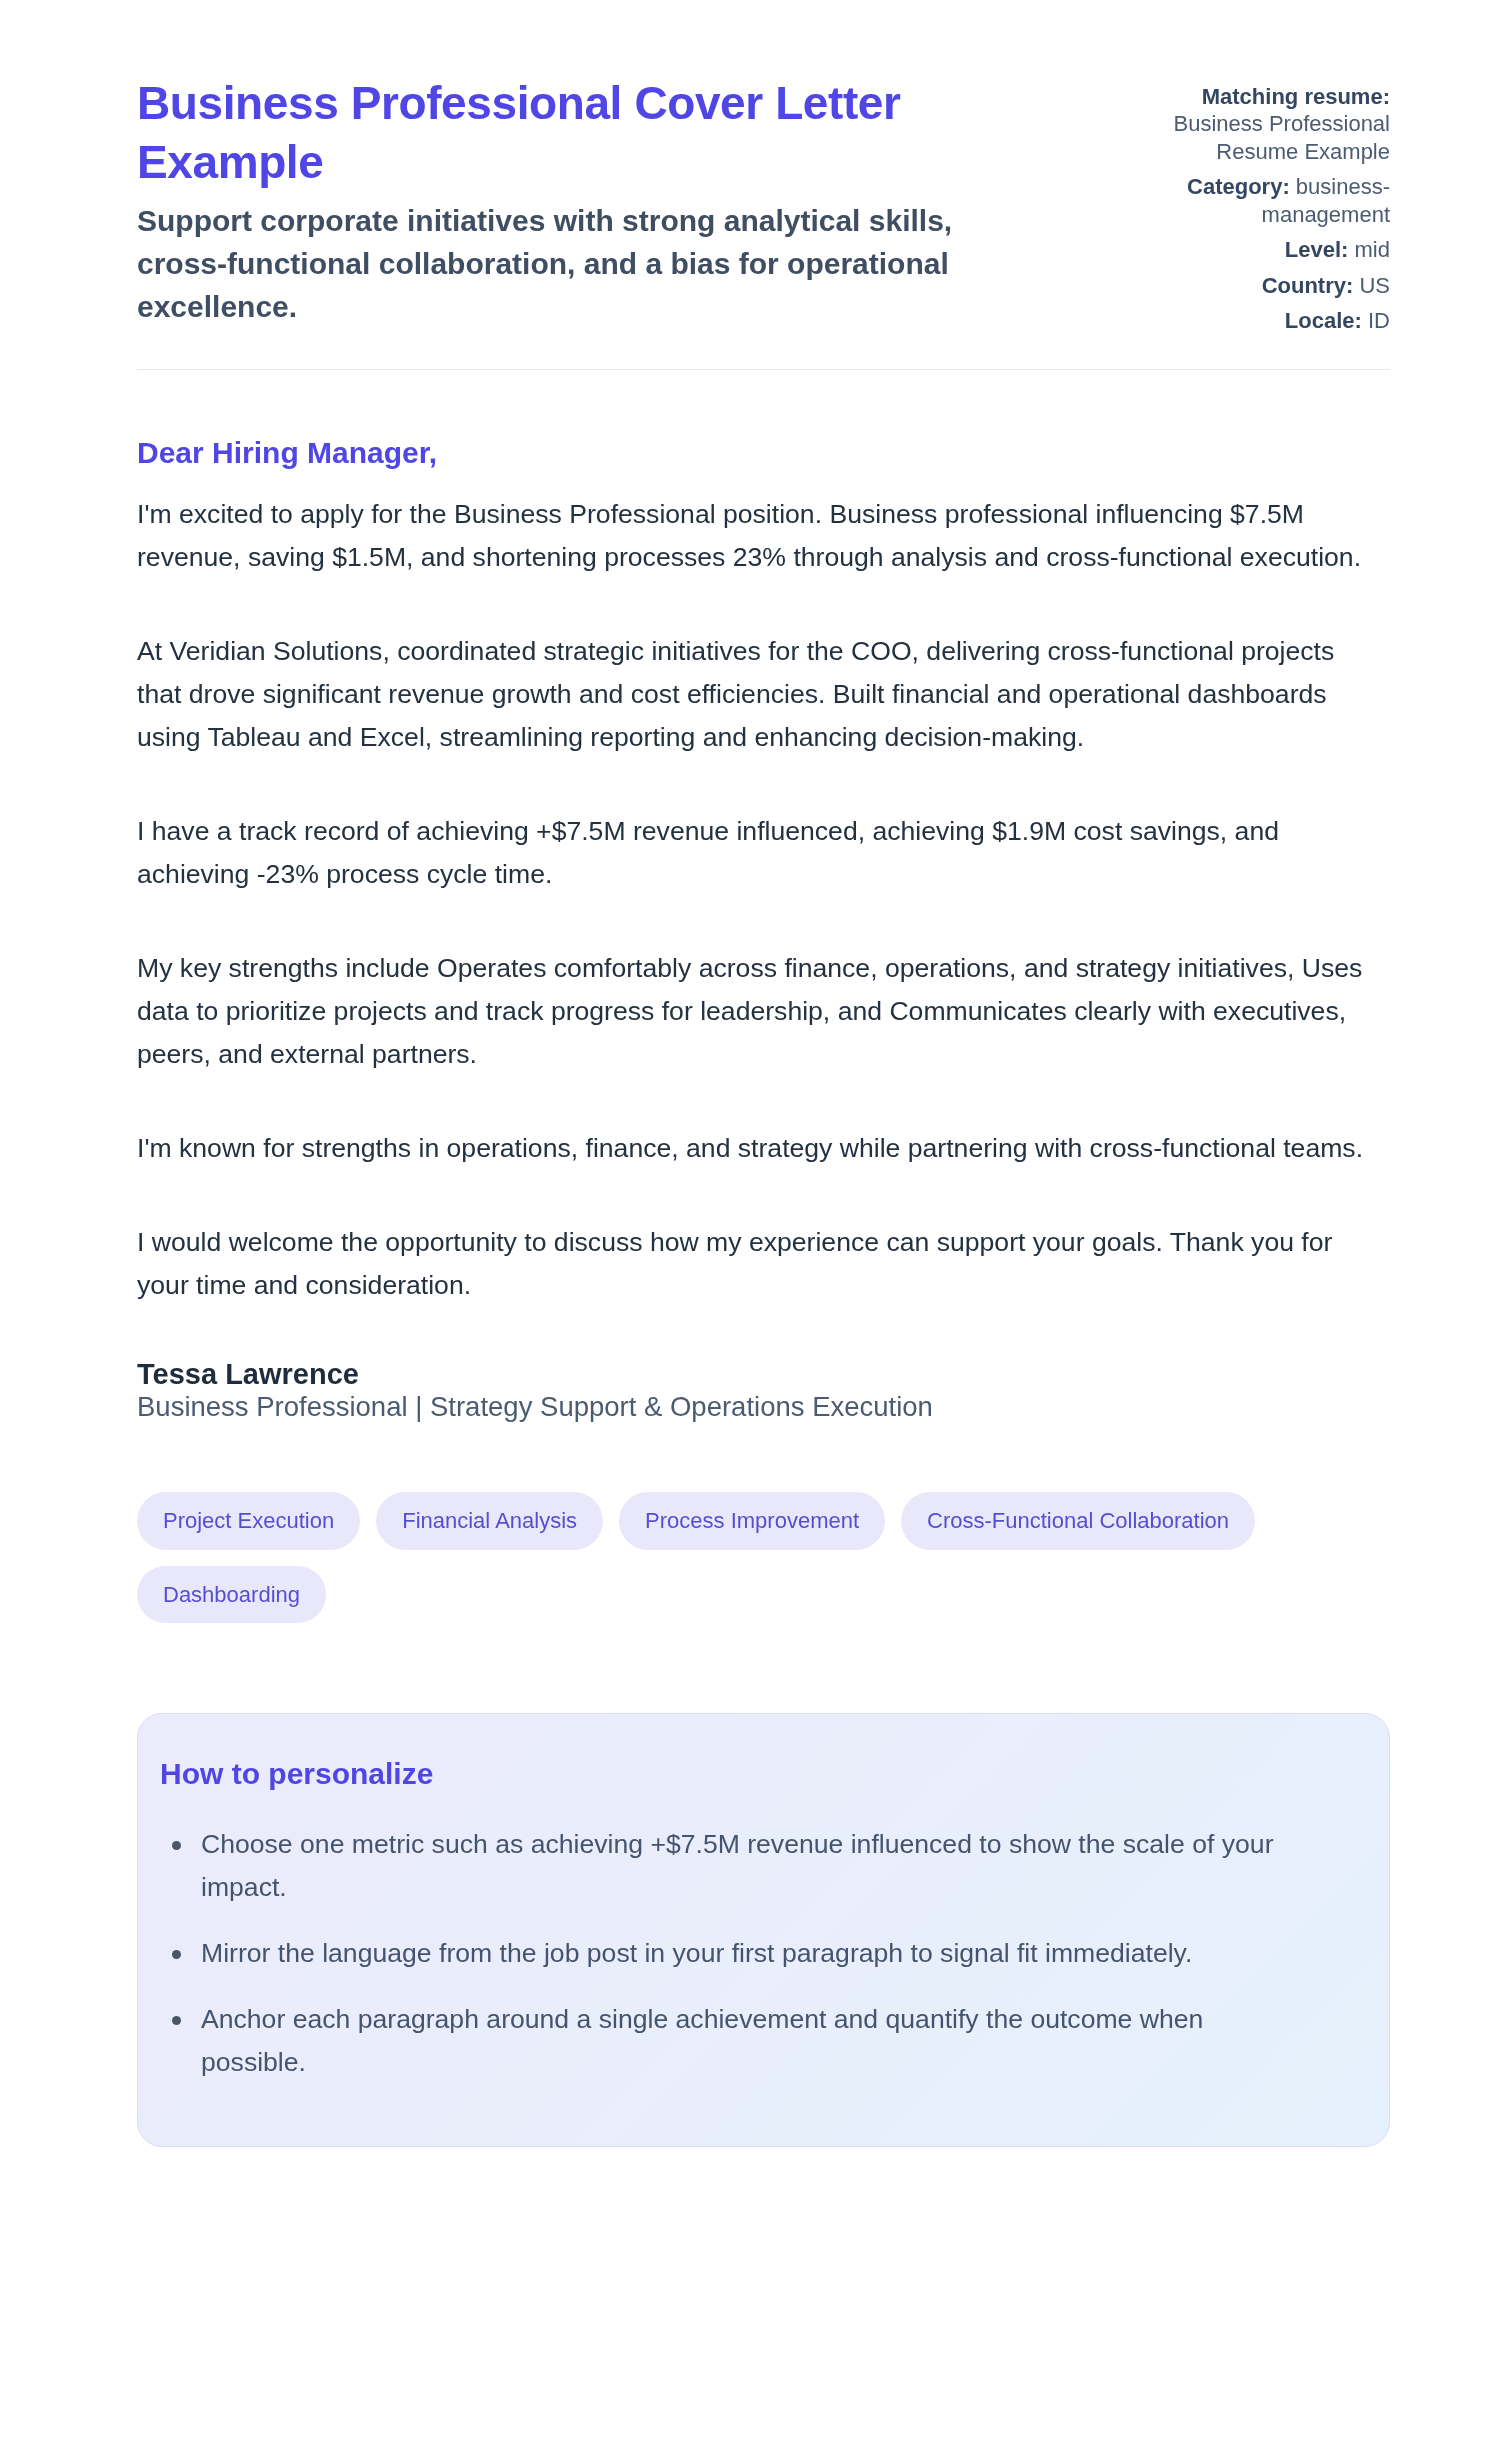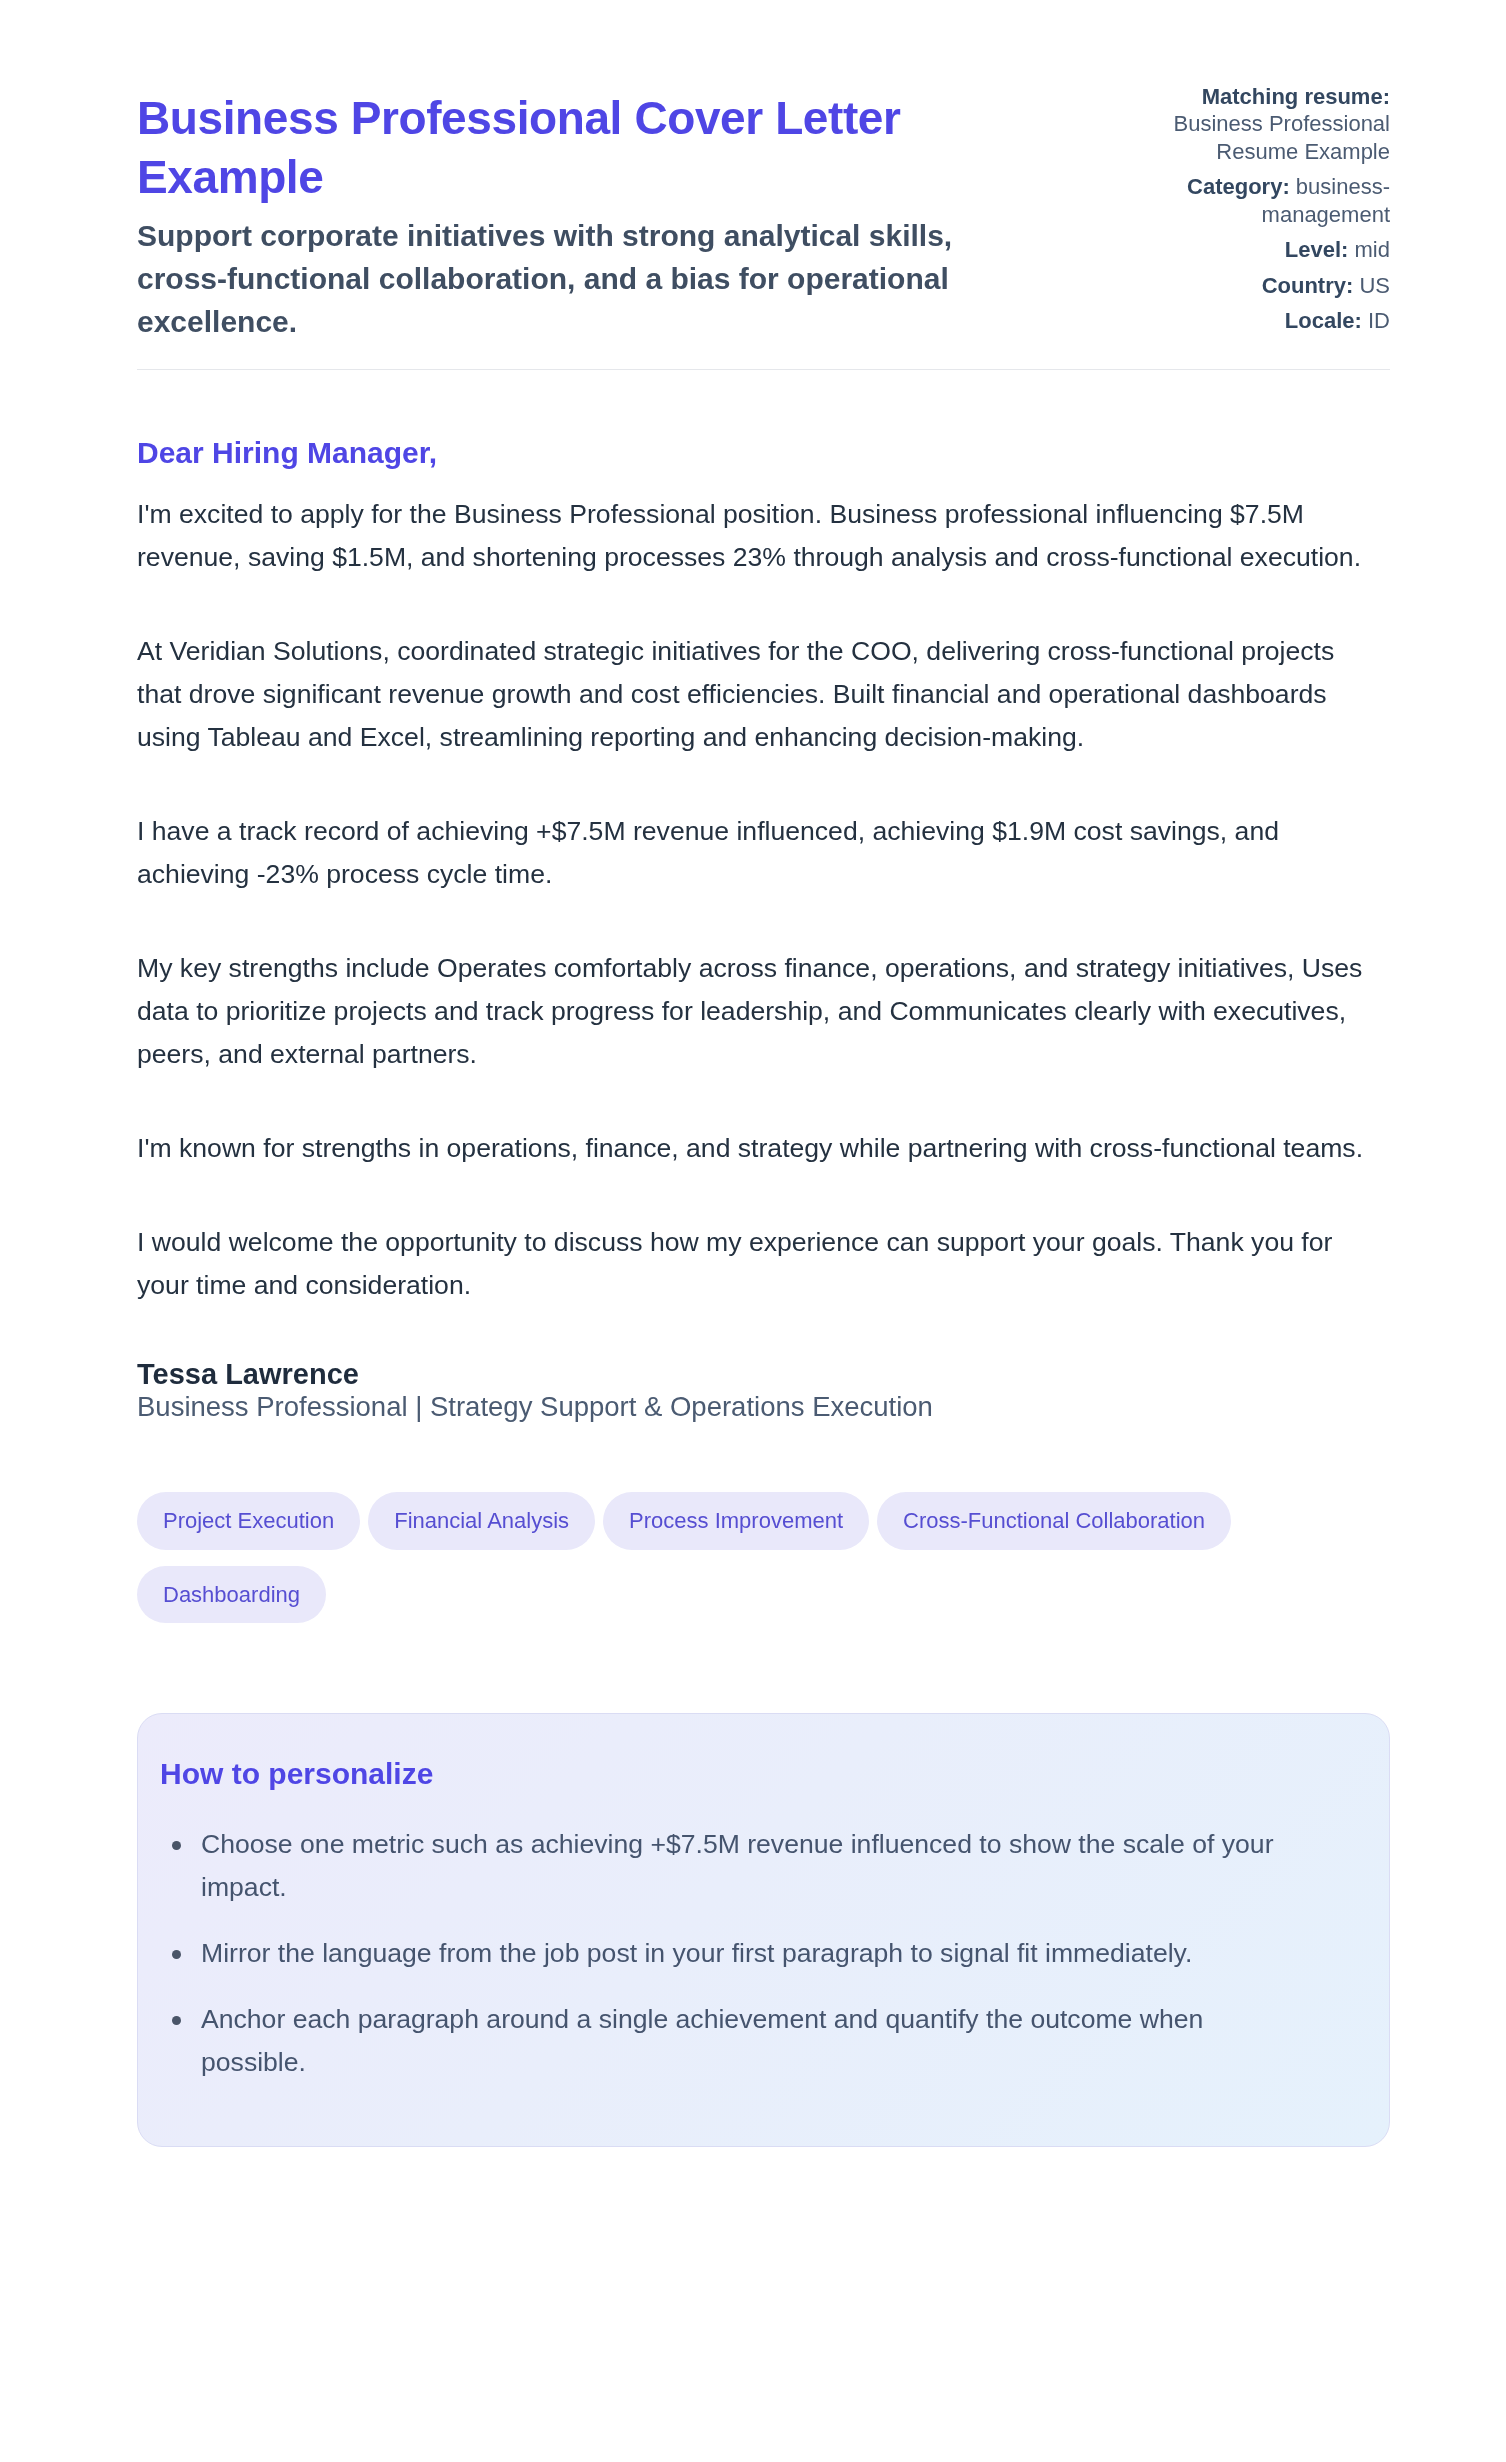--- a/index.html
+++ b/index.html
@@ -10,21 +10,21 @@
     color: #243140;
     overflow: hidden;
   }
   .content {
     width: 1253px;
     margin-left: 137px;
     padding-top: 74px;
   }
 
   
-  .header { display: flex; justify-content: space-between; align-items: flex-end; }
+  .header { display: flex; justify-content: space-between; align-items: flex-start; }
   .header-left { flex: 0 1 895px; }
   h1.title {
     max-width: 798px;
     font-size: 46px;
     line-height: 59px;
     font-weight: 700;
     letter-spacing: -0.4px;
     color: #4f46e5;
   }
   .subtitle {
@@ -76,21 +76,21 @@
   .sig-role {
     font-size: 27.5px;
     color: #4b5b72;
   }
 
   
   .tags {
     margin-top: 69px;
     display: flex;
     flex-wrap: wrap;
-    gap: 16px 8px;
+    gap: 16px 16px;
     max-width: 1253px;
   }
   .tag {
     display: inline-block;
     background: #e9e8fa;
     color: #564ed2;
     font-size: 22px;
     line-height: 22px;
     padding: 17.7px 26px;
     border-radius: 885px;

